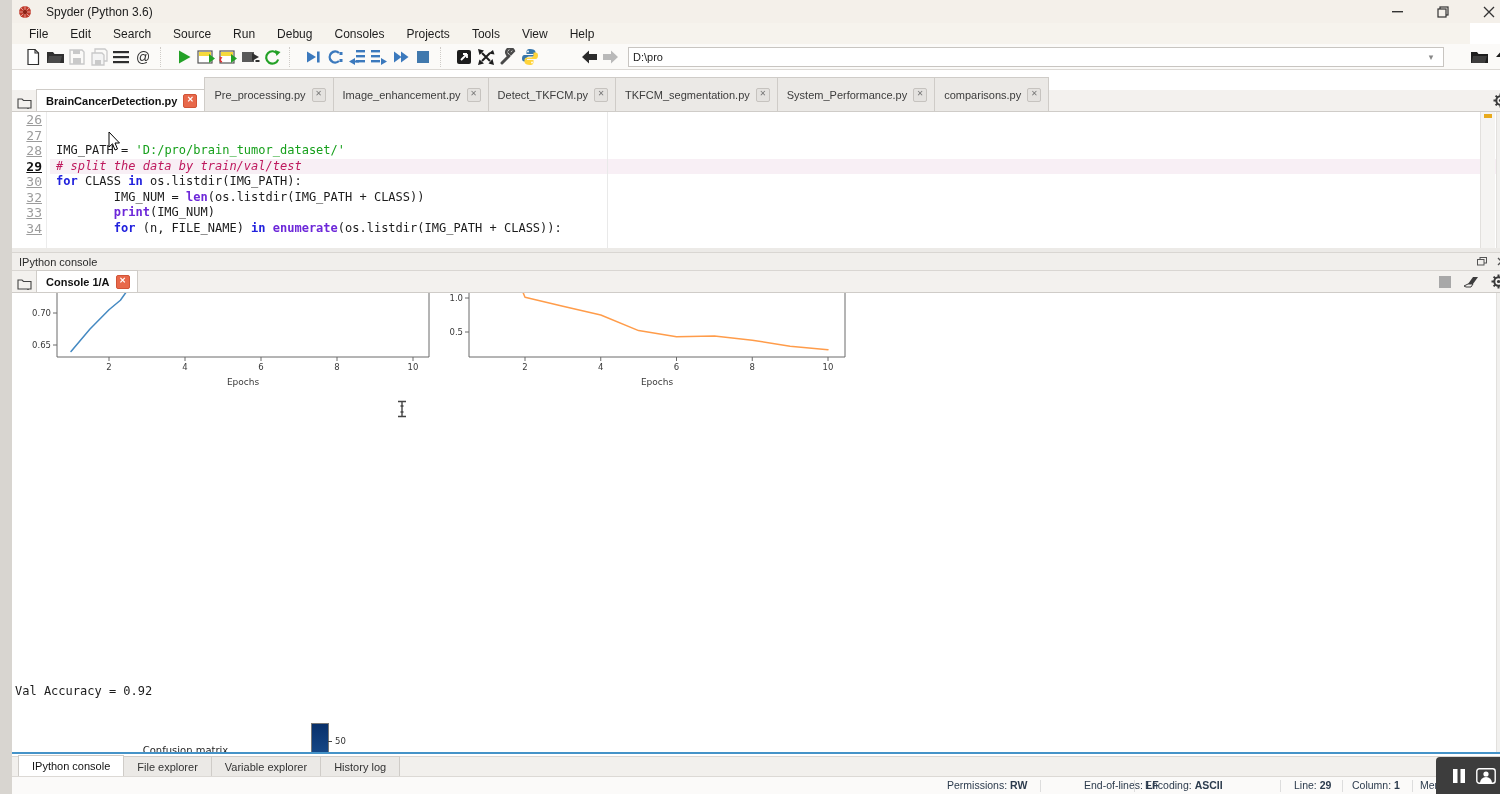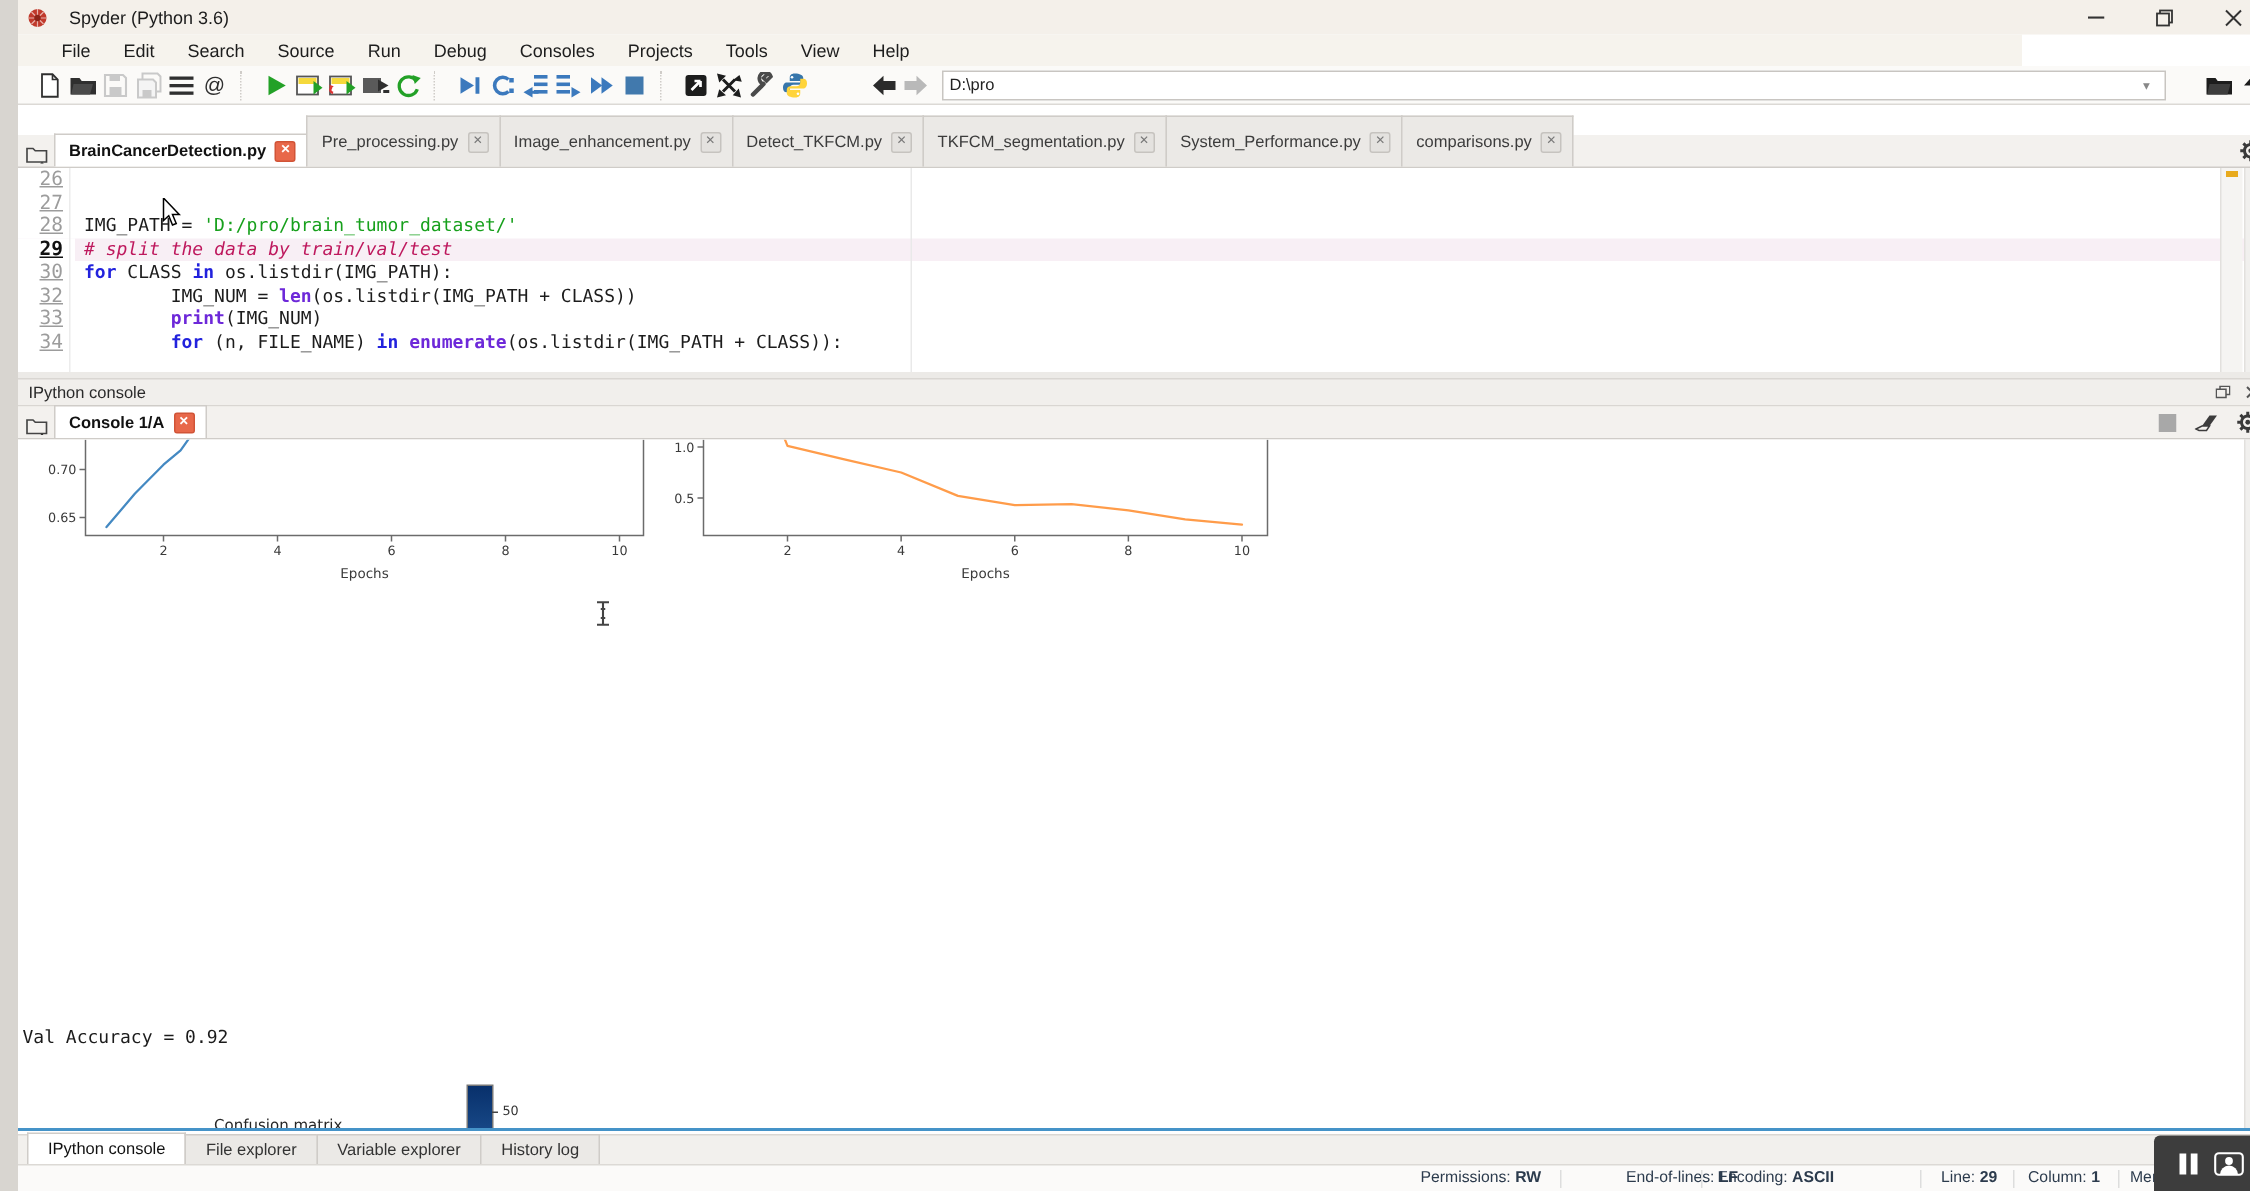--- a/index.html
+++ b/index.html
@@ -5,21 +5,21 @@
   html,body{margin:0;padding:0;background:#d8d5d0;}
   .app{position:relative;width:1500px;height:794px;background:#fff;overflow:hidden;
        font-family:"Liberation Sans",sans-serif;color:#222;margin-left:12px;}
   .abs{position:absolute;}
   
   .titlebar{left:0;top:0;width:1500px;height:23px;background:#f4f0ea;display:flex;align-items:center;}
   .titlebar .title{font-size:12px;color:#1c1c1c;margin-left:8px;}
   .winbtns{position:absolute;right:0;top:0;height:23px;display:flex;}
   .winbtn{width:46px;height:23px;display:flex;align-items:center;justify-content:center;color:#333;}
   
-  .menubar{left:0;top:23px;width:1336px;height:21px;background:#f6f3ed;display:flex;align-items:center;padding-left:18px;box-sizing:border-box;}
+  .menubar{left:0;top:23px;width:1458px;height:21px;background:#f6f3ed;display:flex;align-items:center;padding-left:6px;box-sizing:border-box;}
   .menu-item{font-size:12px;color:#1d1d1d;padding:2px 11px;}
   
   .toolbar{left:0;top:44px;width:1500px;height:26px;background:#fbfaf8;border-bottom:1px solid #dcd9d5;box-sizing:border-box;}
   .tb-icons{position:absolute;left:10px;top:2px;display:flex;align-items:center;}
   .ticon{width:22px;height:21px;display:flex;align-items:center;justify-content:center;}
   .tsep{width:9px;height:20px;border-left:1px dotted #cfccc8;margin:0 3px 0 6px;}
   .tb-path{position:absolute;left:566px;top:2px;display:flex;align-items:center;}
   .pathbox{width:806px;height:18px;border:1px solid #c8c5c1;background:#fff;font-size:11px;
            font-family:"Liberation Sans",sans-serif;color:#222;padding:0 4px;margin-left:6px;}
   .pathchev{width:18px;height:20px;display:flex;align-items:center;justify-content:center;margin-left:-22px;color:#888;font-size:9px;}

